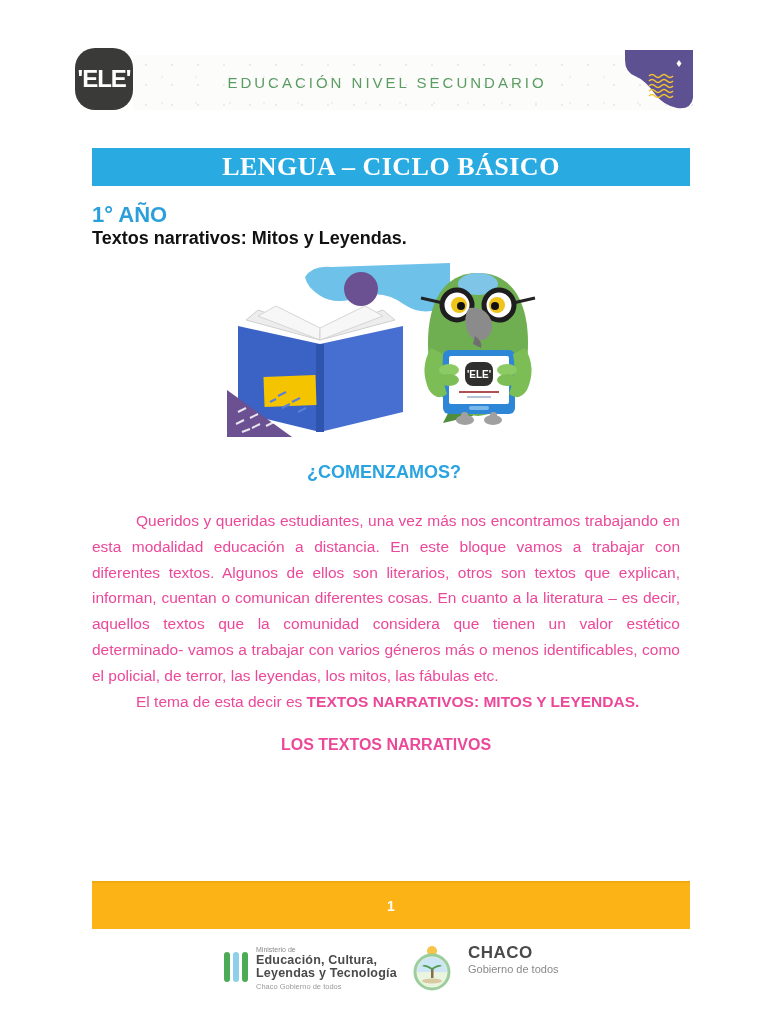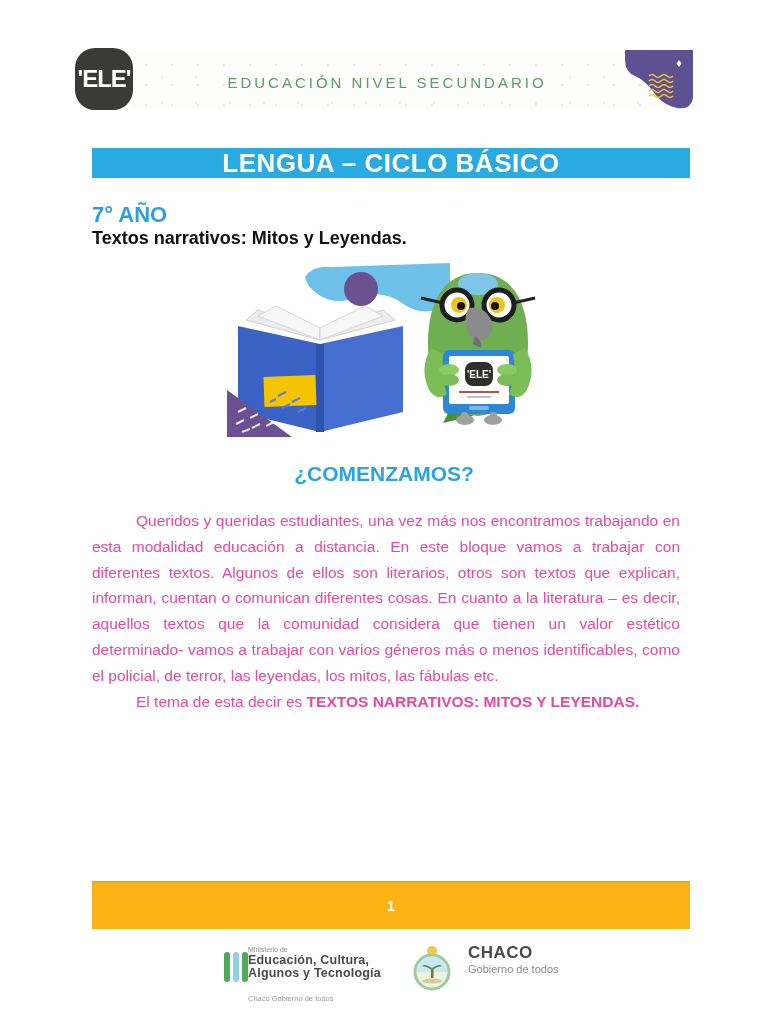--- a/index.html
+++ b/index.html
@@ -34,23 +34,23 @@
   }
   .header-strip-text {
     color: #5b9c62; font-size: 15px; letter-spacing: 3px; font-weight: 500;
     padding-right: 60px;
     margin-left: 8px;
   }
   .corner-decor { position: absolute; right: 0; top: 2px; width: 82px; height: 62px; }
 
   
   .title-bar {
-    position: absolute; left: 92px; top: 148px; width: 598px; height: 30px;
+    position: absolute; left: 92px; top: 148px; width: 598px; height: 38px;
     background: #29abe2;
-    display: flex; align-items: center; justify-content: center;
+    display: flex; align-items: center; justify-content: center; font-family: Liberation Serif, serif;
   }
   .title-bar-text { color: #ffffff; font-weight: bold; font-size: 26px; letter-spacing: 0.5px; }
 
   .grade {
     position: absolute; left: 92px; top: 202px;
     color: #2b9fdc; font-weight: bold; font-size: 22px;
   }
   .topic {
     position: absolute; left: 92px; top: 228px;
     color: #111111; font-weight: bold; font-size: 18px;
@@ -62,21 +62,21 @@
   .book-img     { position: absolute; left: 228px; top: 40px; }
   .tri-decor    { position: absolute; left: 222px; top: 122px; }
   .parrot-img   { position: absolute; left: 413px; top: 8px; }
   .tablet-logo-label {
     font-family: "Liberation Sans", sans-serif; font-weight: bold;
   }
 
   
   .start-heading {
     position: absolute; left: 0; top: 462px; width: 768px;
-    text-align: center; color: #29a4e0; font-weight: bold; font-size: 21px;
+    text-align: center; color: #29a4e0; font-weight: bold; font-size: 18px;
   }
   .content {
     position: absolute; left: 92px; top: 508px; width: 588px;
     color: #ec4899; font-size: 15.5px; line-height: 25.8px; text-align: justify;
   }
   .content p.indent { text-indent: 44px; }
   .bold { font-weight: bold; }
   .section-heading {
     text-align: center; font-weight: bold; font-size: 16px;
     margin-top: 18px; margin-bottom: 2px; text-indent: 0;
@@ -84,29 +84,29 @@
 
   
   .page-bar {
     position: absolute; left: 92px; top: 881px; width: 598px; height: 48px;
     background: #fcb316; border-top: 2px solid #f3a90d;
     display: flex; align-items: center; justify-content: center;
   }
   .page-bar-number { color: #ffffff; font-weight: bold; font-size: 14px; }
 
   .footer-logos { position: absolute; left: 0; top: 944px; width: 768px; height: 56px; }
-  .ministry { position: absolute; left: 224px; top: 2px; display: flex; }
+  .ministry { position: absolute; left: 224px; top: 2px; display: flex; gap: 8px; }
   .ministry-bars { display: flex; gap: 3px; padding-top: 6px; }
   .ministry-bars span { width: 6px; height: 30px; border-radius: 3px; display: block; }
   .bar-green { background: #4cab57; }
   .bar-blue  { background: #8ed0e9; }
   .ministry-text { line-height: 1.05; }
   .ministry-pre  { font-size: 7px; color: #8a8a8a; margin-bottom: 1px; }
   .ministry-name { font-size: 12.5px; font-weight: bold; color: #4a4a4a; letter-spacing: 0.2px; }
-  .ministry-sub  { font-size: 7.5px; color: #9a9a9a; margin-top: 14px; }
+  .ministry-sub  { font-size: 7.5px; color: #9a9a9a; margin-top: 2px; }
 
   .gov { position: absolute; left: 412px; top: 0; display: flex; gap: 16px; }
   .gov-text { line-height: 1.1; }
   .gov-name { font-size: 17px; font-weight: bold; color: #4a4a4a; letter-spacing: 0.5px; }
   .gov-sub  { font-size: 11px; color: #8a8a8a; }
 </style>
 </head>
 <body>
 
 <div class="page">
@@ -128,21 +128,21 @@
         <path d="M38,46 q3,-3 6,0 q3,3 6,0 q3,-3 6,0 q3,3 6,0"></path>
       </g>
       <path d="M68,10 l2.5,3.5 L68,17 l-2.5,-3.5 Z" fill="#ffffff"></path>
     </svg>
   </div>
 
   <div class="title-bar">
     <span class="title-bar-text">LENGUA – CICLO BÁSICO</span>
   </div>
 
-  <div class="grade">7° AÑO</div>
+  <div class="grade">1° AÑO</div>
   <div class="topic">Textos narrativos: Mitos y Leyendas.</div>
 
   <div class="illustration">
 
     <svg class="wave-decor" width="145" height="58" viewBox="0 0 145 58">
       <path d="M0,14 Q8,2 26,4 L145,0 L145,40 Q122,56 100,42 Q78,26 56,34 Q30,43 14,32 Q2,24 0,14 Z" fill="#6ec1e8"></path>
       <circle cx="56" cy="26" r="17" fill="#6b5191"></circle>
     </svg>
 
     <svg class="book-img" width="185" height="135" viewBox="0 0 185 135">
@@ -221,38 +221,39 @@
         <rect x="77" y="144" width="7" height="8" rx="3"></rect>
       </g>
     </svg>
   </div>
 
   <div class="start-heading">¿COMENZAMOS?</div>
 
   <div class="content">
     <p class="indent">Queridos y queridas estudiantes, una vez más nos encontramos trabajando en esta modalidad educación a distancia. En este bloque vamos a trabajar con diferentes textos. Algunos de ellos son literarios, otros son textos que explican, informan, cuentan o comunican diferentes cosas. En cuanto a la literatura – es decir, aquellos textos que la comunidad considera que tienen un valor estético determinado- vamos a trabajar con varios géneros más o menos identificables, como el policial, de terror, las leyendas, los mitos, las fábulas etc.</p>
     <p class="indent"><span>El tema de esta decir es </span><span class="bold">TEXTOS NARRATIVOS: MITOS Y LEYENDAS.</span></p>
+    <p class="section-heading">LOS TEXTOS NARRATIVOS</p>
   </div>
 
   <div class="page-bar">
     <span class="page-bar-number">1</span>
   </div>
 
   <div class="footer-logos">
 
     <div class="ministry">
       <div class="ministry-bars">
         <span class="bar-green"></span>
           <span class="bar-blue"></span>
           <span class="bar-green"></span>
       </div>
       <div class="ministry-text">
         <div class="ministry-pre">Ministerio de</div>
         <div class="ministry-name">Educación, Cultura,</div>
-        <div class="ministry-name">Algunos y Tecnología</div>
+        <div class="ministry-name">Leyendas y Tecnología</div>
         <div class="ministry-sub">Chaco Gobierno de todos</div>
       </div>
     </div>
 
     <div class="gov">
       <svg width="40" height="50" viewBox="0 0 40 50">
         <circle cx="20" cy="7" r="5" fill="#f5c64a"></circle>
         <circle cx="20" cy="28" r="17" fill="#eaf5e0" stroke="#9ccd9c" stroke-width="3"></circle>
         <path d="M5,28 a15,15 0 0 1 30,0 Z" fill="#cde6f5"></path>
         <rect x="19" y="24" width="2.5" height="10" fill="#8a6b4a"></rect>

